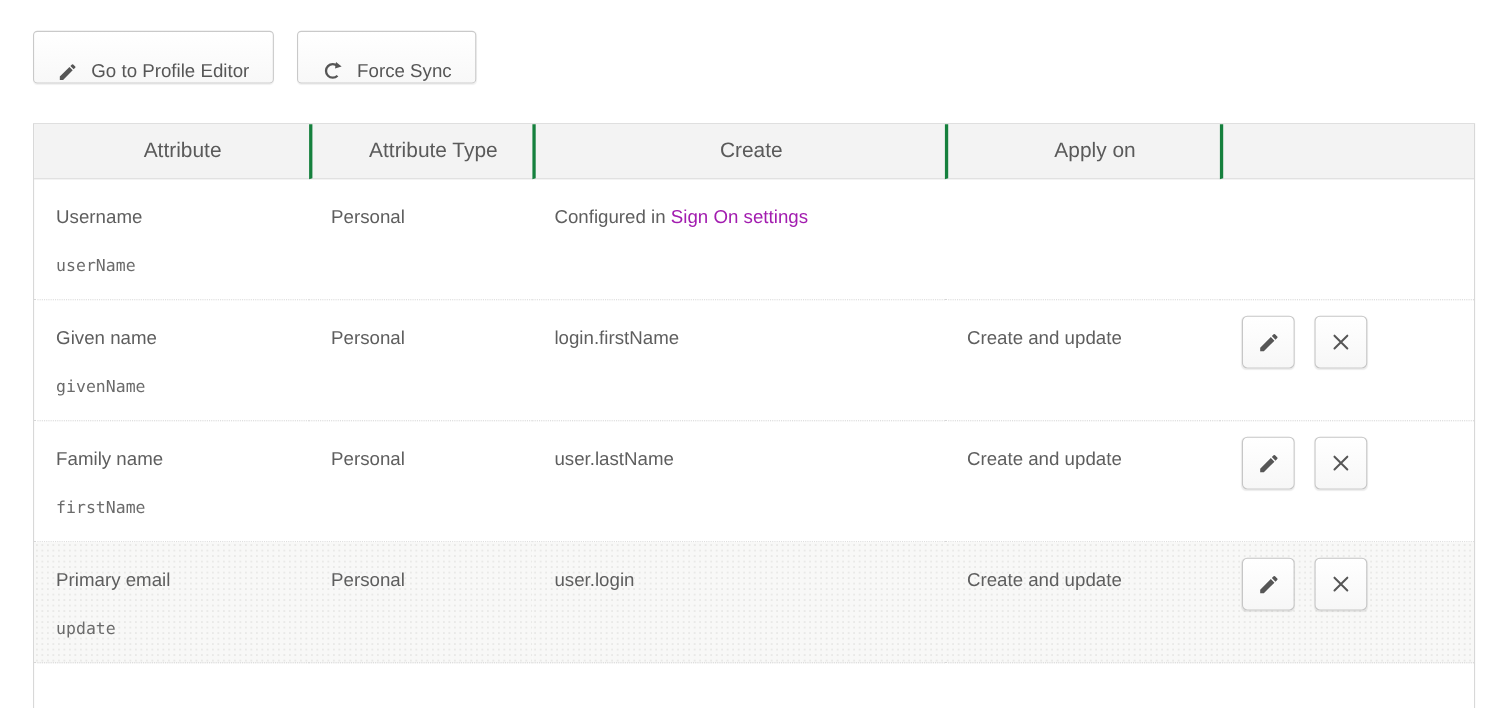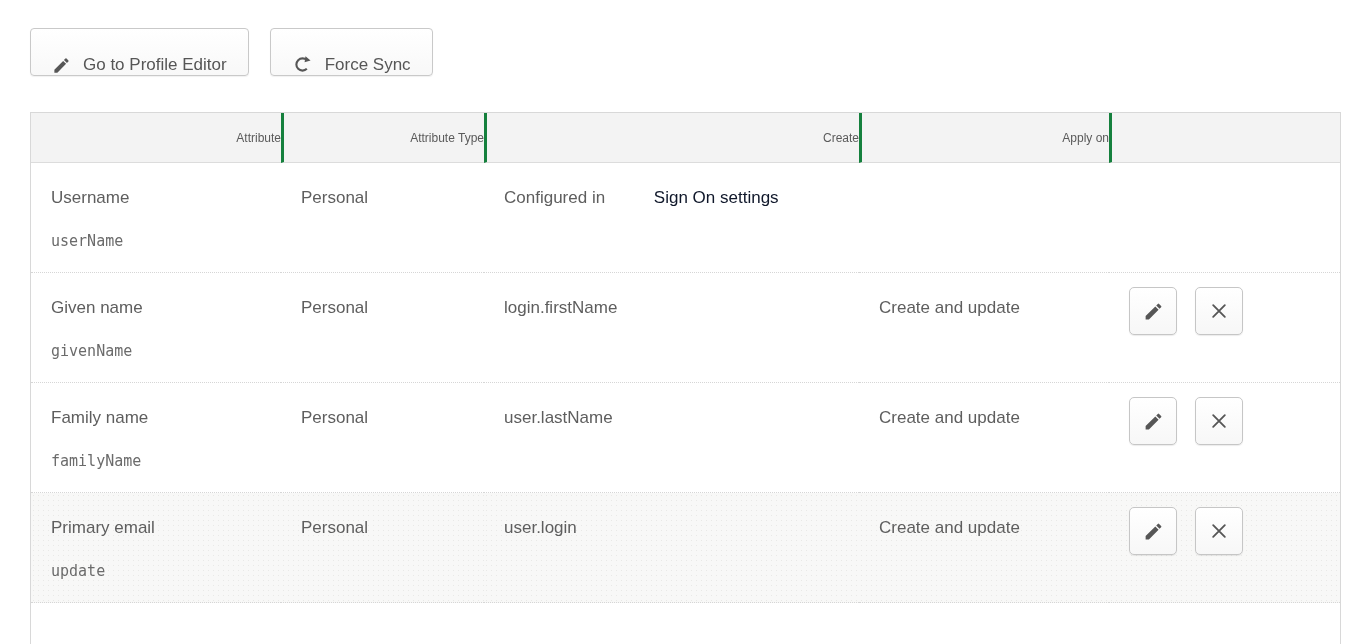--- a/index.html
+++ b/index.html
@@ -20,42 +20,42 @@
     font-size: 17px; color: #565656; cursor: pointer;
   }
   .btn svg { display: block; }
 
   
   .table-wrap { position: absolute; top: 112px; left: 30px; width: 1311px; }
   table { width: 100%; border-collapse: separate; border-spacing: 0; table-layout: fixed; }
   table { border: 1px solid #d8d8d8; }
   thead th {
     height: 50px; background: #f3f3f3;
-    font-weight: normal; font-size: 12px; color: #5a5a5a; text-align: right;
+    font-weight: normal; font-size: 19px; color: #5a5a5a; text-align: center;
     padding: 0 0 0 20px; border-bottom: 1px solid #dcdcdc;
   }
   thead th + th { border-left: 3px solid #15803d; }
   tbody td {
     vertical-align: top; height: 110px;
     padding: 25px 10px 0 20px;
     font-size: 17px; color: #5e5e5e;
     border-bottom: 1px dotted #d6d6d6;
   }
   tr.partial td { height: 80px; border-bottom: none; }
   tr.highlighted td {
     background-color: #f8f8f7;
     background-image: radial-gradient(#e9e9e7 0.8px, transparent 0.8px);
     background-size: 5px 5px;
   }
   .attr-var {
     margin-top: 24px;
     font-family: "DejaVu Sans Mono", monospace;
     font-size: 15px; color: #6b6b6b;
   }
-  a.link { color: #0f172a; text-decoration: none; cursor: pointer; margin-left: 44px; }
+  a.link { color: #a21caf; text-decoration: none; cursor: pointer; }
 
   
   td.actions-cell { padding: 14px 0 0 20px; }
   .actions { display: flex; gap: 18px; }
   .icon-btn {
     width: 48px; height: 48px;
     display: inline-flex; align-items: center; justify-content: center;
     background: linear-gradient(#ffffff, #f7f7f7);
     border: 1px solid #c6c6c6; border-radius: 5px;
     box-shadow: 0 1px 1px rgba(0,0,0,0.08);
@@ -137,21 +137,21 @@
                   <path d="M5 5 L19 19 M19 5 L5 19"></path>
                 </svg>
               </button>
             </div>
           </td>
         </tr>
 
         <tr>
           <td>
             <div>Family name</div>
-            <div class="attr-var">familyName</div>
+            <div class="attr-var">firstName</div>
           </td>
           <td>Personal</td>
           <td>user.lastName</td>
           <td>Create and update</td>
           <td class="actions-cell">
             <div class="actions">
               <button class="icon-btn">
                 <svg width="21" height="21" viewBox="0 0 24 24" fill="#565656">
                   <path d="M3 17.25V21h3.75L17.81 9.94l-3.75-3.75L3 17.25zM20.71 7.04a1 1 0 0 0 0-1.41L18.37 3.29a1 1 0 0 0-1.41 0l-1.84 1.83 3.75 3.75 1.84-1.83z"></path>
                 </svg>

